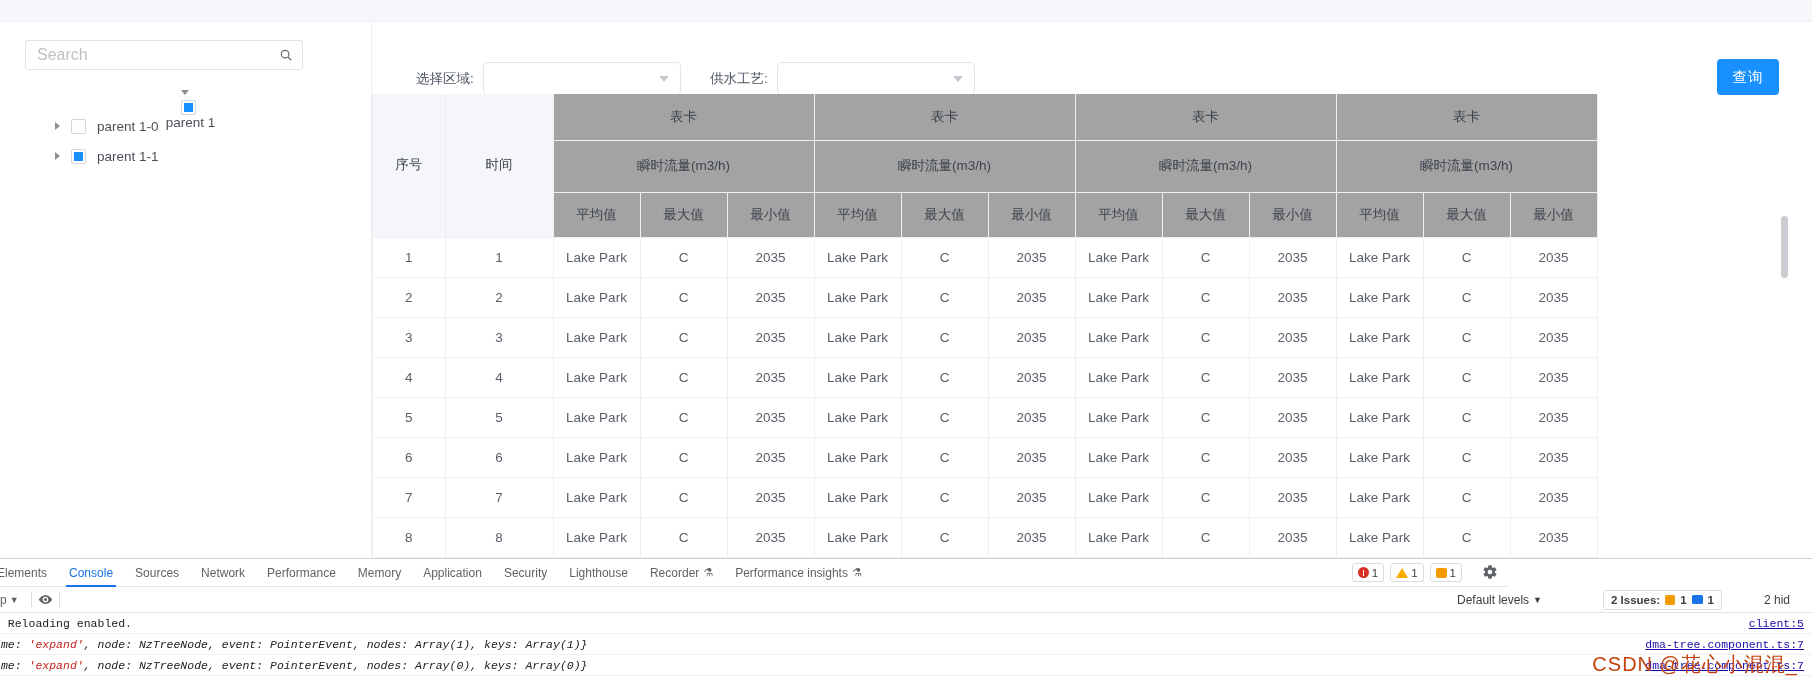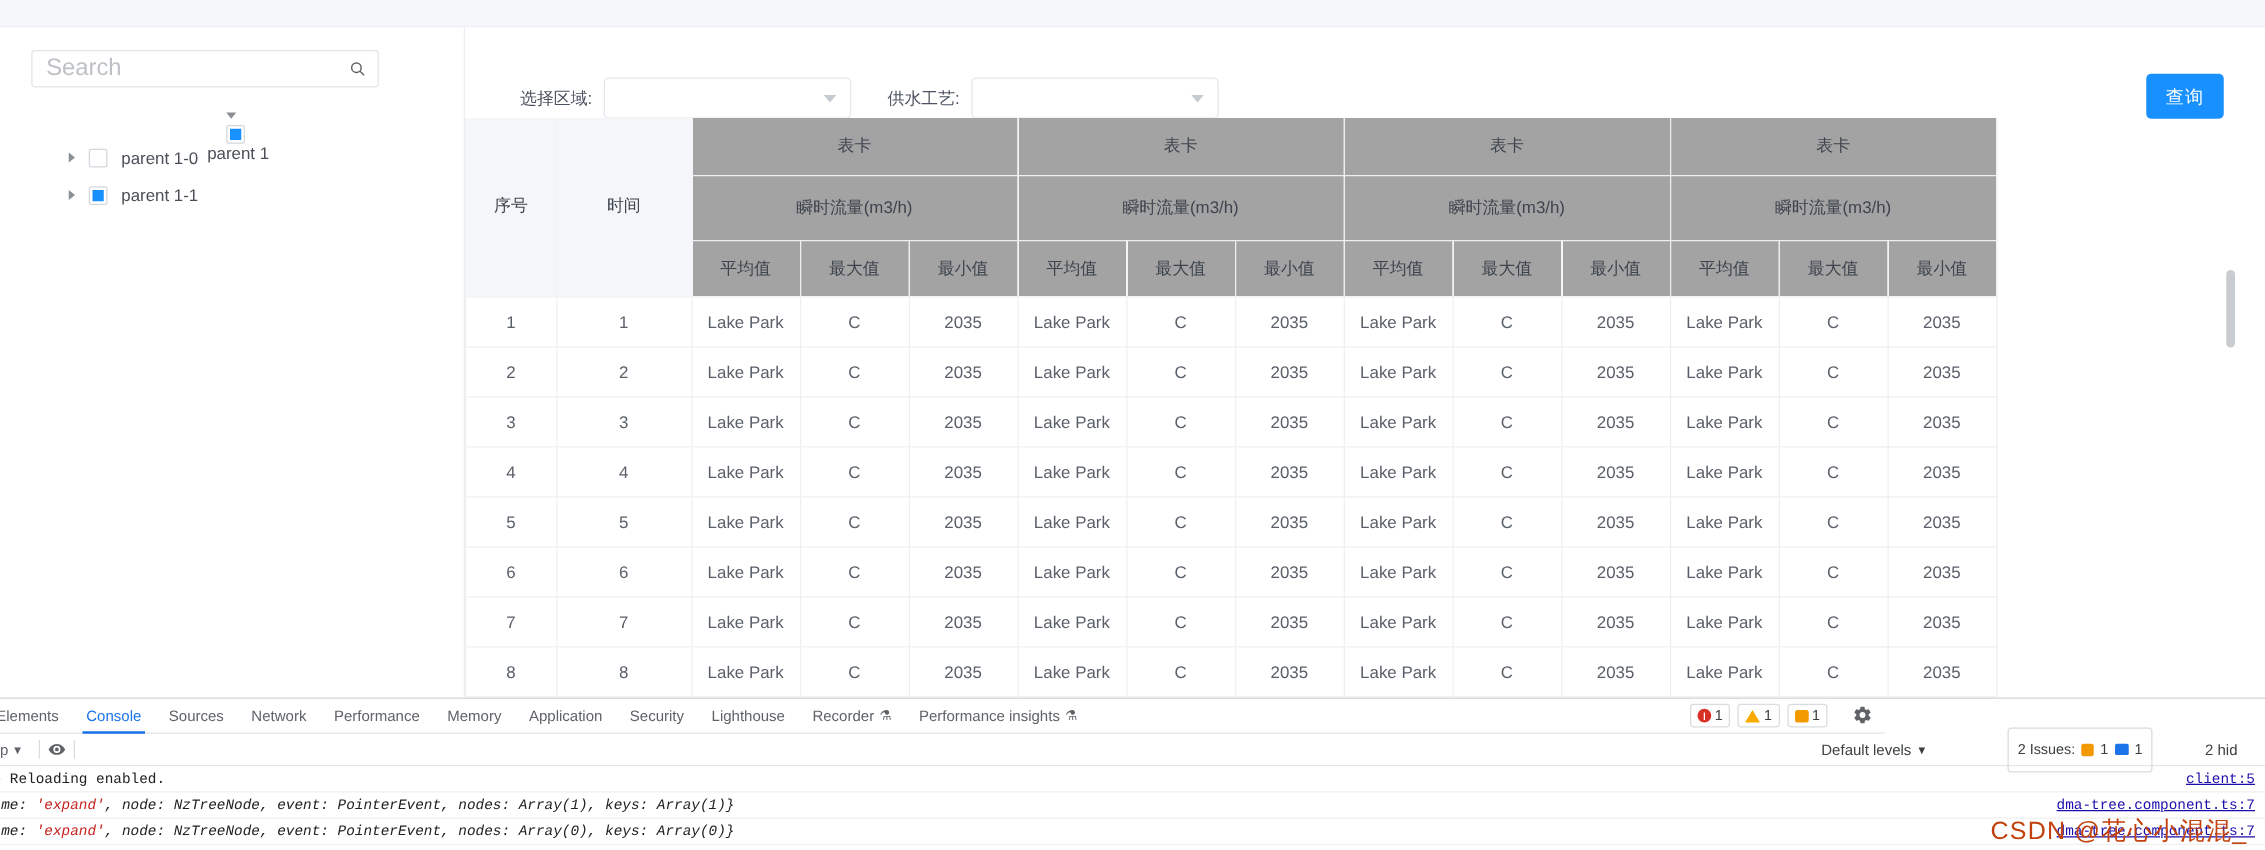--- a/index.html
+++ b/index.html
@@ -28,21 +28,21 @@
     position:absolute; left:25px; top:18px; width:278px; height:30px;
   }
   .search-box {
     width:100%; height:100%;
     border:1px solid #e2e4e9; border-radius:3px;
     background:#fff; position:relative;
     display:flex; align-items:center;
   }
   .search-box input {
     border:none; outline:none; background:transparent;
-    font-size:19px; color:#15803d;
+    font-size:16px; color:#15803d;
     padding:0 30px 0 11px; width:100%; height:100%;
     font-family:"Liberation Sans","DejaVu Sans",sans-serif;
   }
   .search-box input::placeholder { color:#bdc1c6; }
   .search-icon {
     position:absolute; right:9px; top:50%; transform:translateY(-50%);
     width:14px; height:14px; color:#5f6368;
   }
 
   
@@ -206,22 +206,22 @@
     font-size:12px; color:#3c4043; width:560px; height:20px;
     font-family:"Liberation Sans","DejaVu Sans",sans-serif;
   }
   .filter-input::placeholder { color:#80868b; }
   .levels-sel {
     position:absolute; right:270px; display:flex; align-items:center; gap:4px;
     cursor:pointer; font-size:12px; color:#3c4043;
   }
   .issues-pill {
     position:absolute; right:90px; display:flex; align-items:center; gap:5px;
-    border:1px solid #dadce0; border-radius:3px; height:36px; padding:0 7px;
-    font-size:11.5px; color:#3c4043; cursor:pointer;
+    border:1px solid #dadce0; border-radius:3px; height:20px; padding:0 7px;
+    font-size:11.5px; color:#3c4043; cursor:pointer;font-weight:bold;
   }
   .ico-issue-y { width:10px;height:10px;background:#f29900;border-radius:2px; }
   .ico-issue-b { width:11px;height:9px;background:#1a73e8;border-radius:1.5px; }
   .hidden-txt { position:absolute; right:22px; font-size:12px; color:#404040; white-space:nowrap; }
 
   .dt-console { position:relative; width:1812px; height:66px; }
   .log-row {
     position:relative; height:21px; border-bottom:1px solid #f0f0f0;
     display:flex; align-items:center;
     font-family:"Liberation Mono","DejaVu Sans Mono",monospace;

